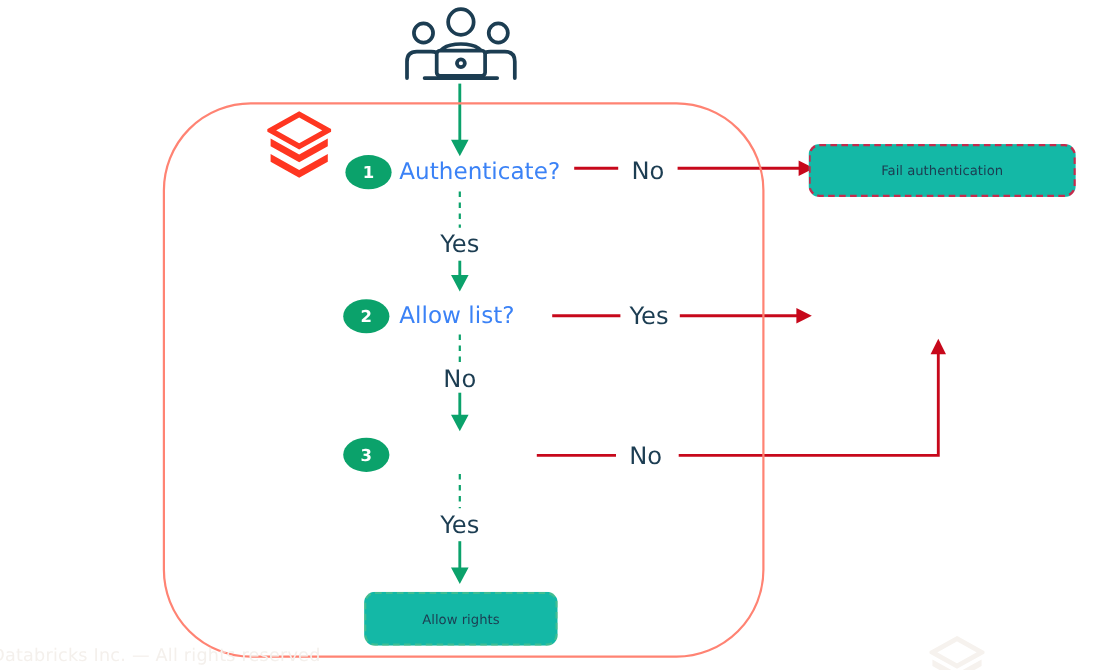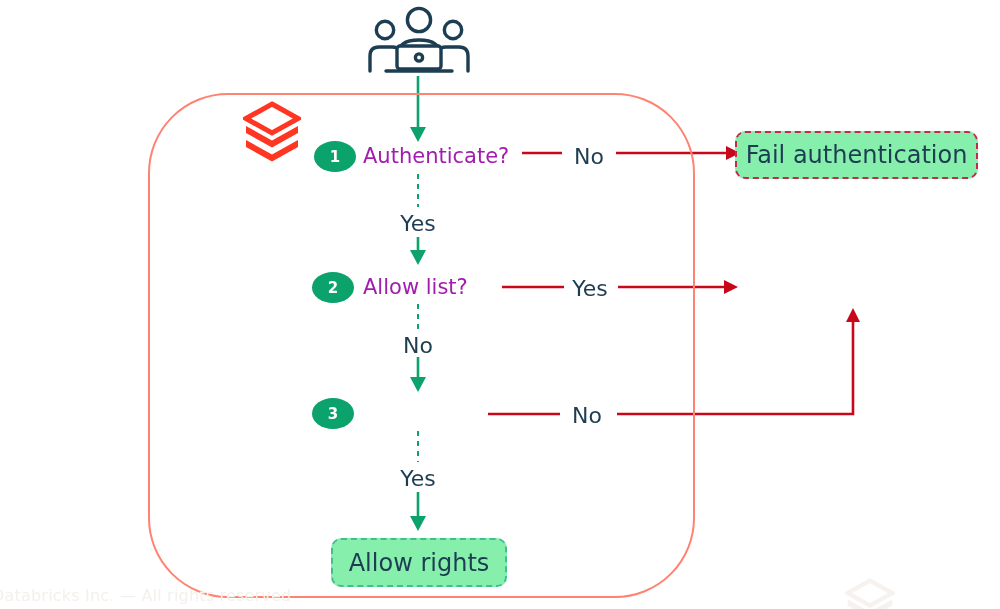--- a/index.html
+++ b/index.html
@@ -14,33 +14,33 @@
     border:2px solid #FF8373;border-radius:80px;box-sizing:border-box;
   }
 
   
   .badge{
     width:42px;height:31px;border-radius:50%;
     background:#0BA26B;color:#fff;font-size:15px;font-weight:bold;
     display:flex;align-items:center;justify-content:center;
   }
   .step-label{
-    font-size:21px;color:#a21caf;white-space:nowrap;
+    font-size:21px;color:#3b82f6;white-space:nowrap;
     height:30px;display:flex;align-items:center;
   }
   .branch-label{
     font-size:22px;color:#1C3D52;white-space:nowrap;
     transform:translate(-50%,-50%);background:transparent;
   }
 
   
   .outcome{
     box-sizing:border-box;border-radius:10px;
     display:flex;align-items:center;justify-content:center;
-    font-size:24px;color:#1C3D52;white-space:nowrap;background:#86efac;text-align:right;
+    font-size:12px;color:#1C3D52;white-space:nowrap;background:#14b8a6;text-align:right;
   }
   .outcome.fail{border:2px dashed #C32B4D;}
   .outcome.allow{border:2px dashed #41BD92;}
 
   .footer-copyright{
     left:-8px;top:586px;font-size:16px;color:#F4F0EC;white-space:nowrap;
     letter-spacing:0.2px;
   }
 </style>
 </head>

